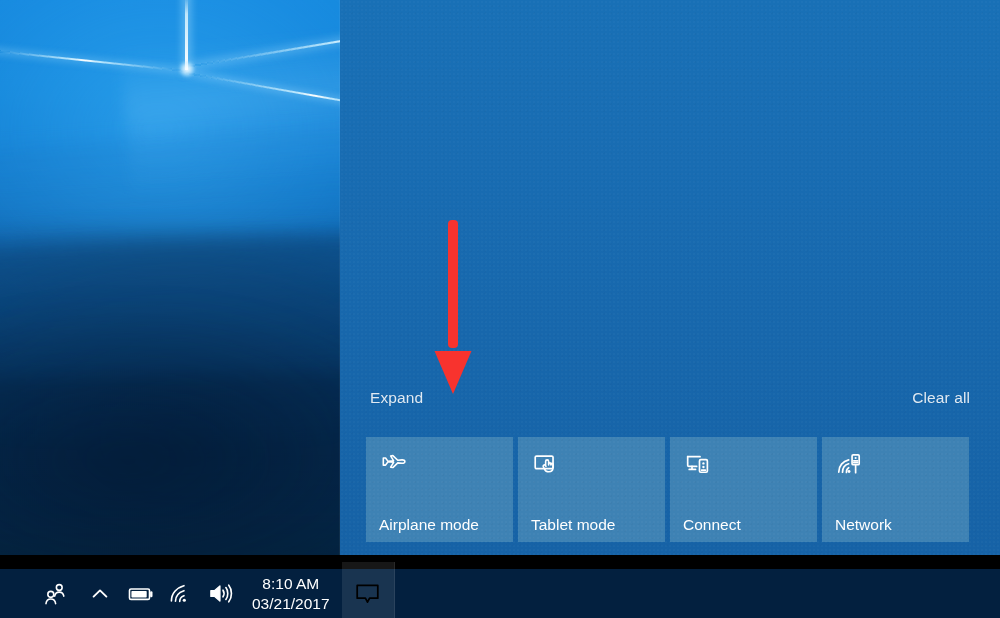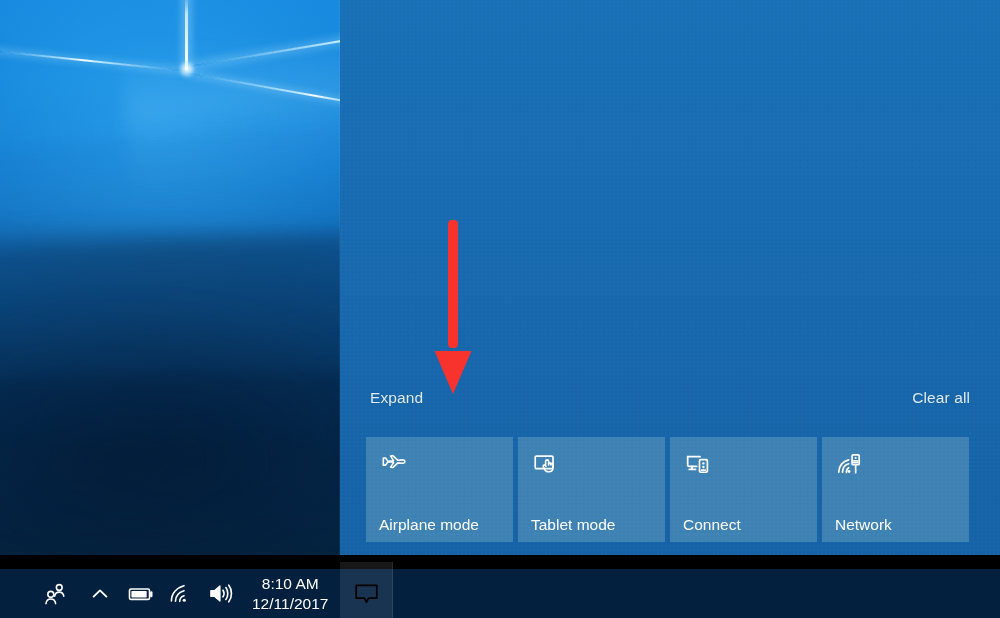--- a/index.html
+++ b/index.html
@@ -497,21 +497,21 @@
             <path d="M3.0 10.0 L7.0 10.0 L12.4 5.2 L12.4 20.8 L7.0 16.0 L3.0 16.0 Z" fill="currentColor" stroke="currentColor" stroke-width="1.4"></path>
             <path d="M15.6 9.6 C16.9 11.6 16.9 14.4 15.6 16.4"></path>
             <path d="M18.6 6.8 C21.2 10.0 21.2 16.0 18.6 19.2"></path>
             <path d="M21.6 4.4 C25.3 9.0 25.3 17.0 21.6 21.6"></path>
           </svg>
         </span>
       </div>
 
       <div id="tray-clock">
         <span class="clock-time">8:10 AM</span>
-        <span class="clock-date">12/11/2017</span>
+        <span class="clock-date">03/21/2017</span>
       </div>
 
       <div id="tray-action-center">
         <span class="tray-icon">
           <svg viewBox="0 0 27 27" fill="none" stroke="currentColor" stroke-width="1.75" stroke-linecap="round" stroke-linejoin="round">
             <path d="M3.2 5.4 L23.8 5.4 L23.8 18.2 L15.6 18.2
                      L13.5 22.2 L11.4 18.2 L3.2 18.2 Z"></path>
           </svg>
         </span>
       </div>

